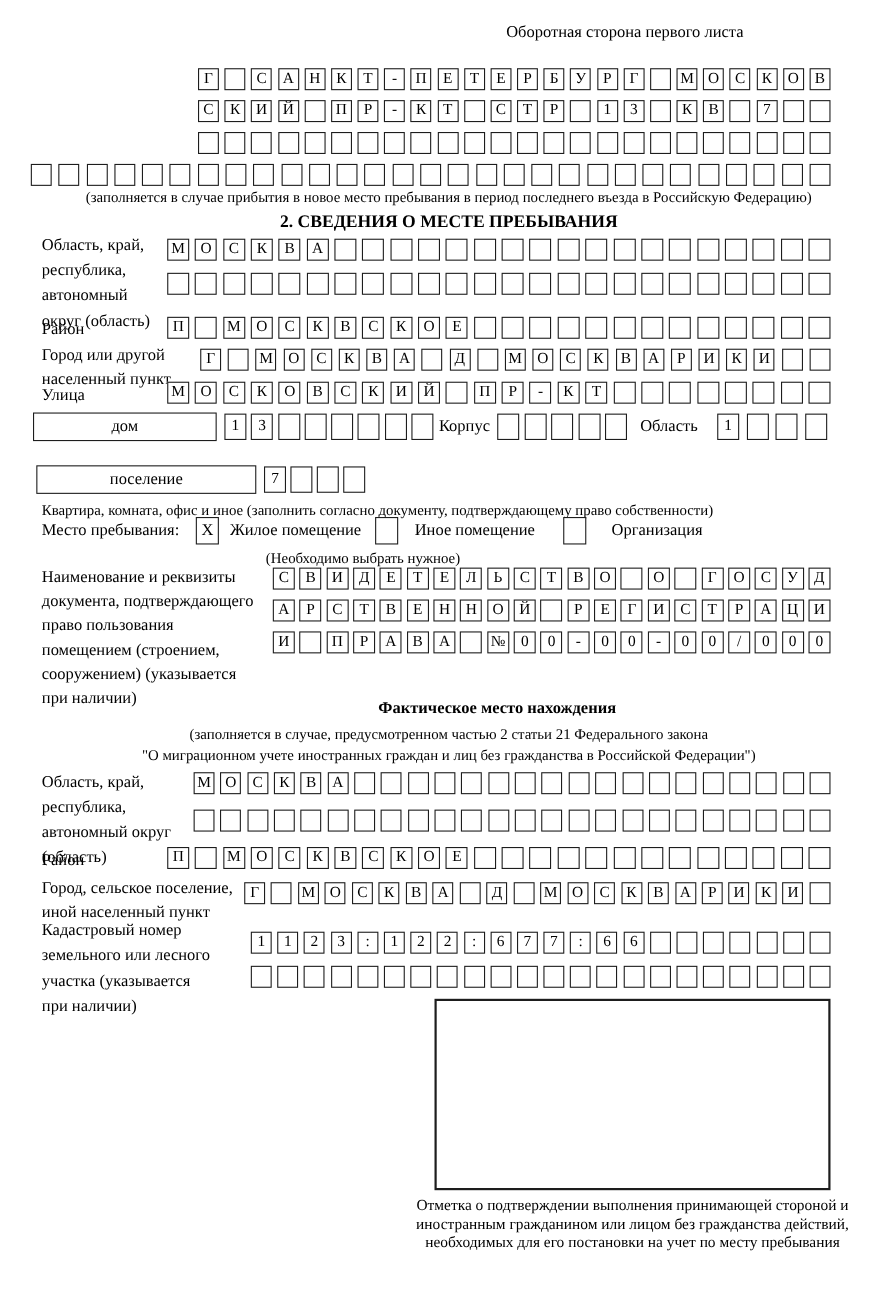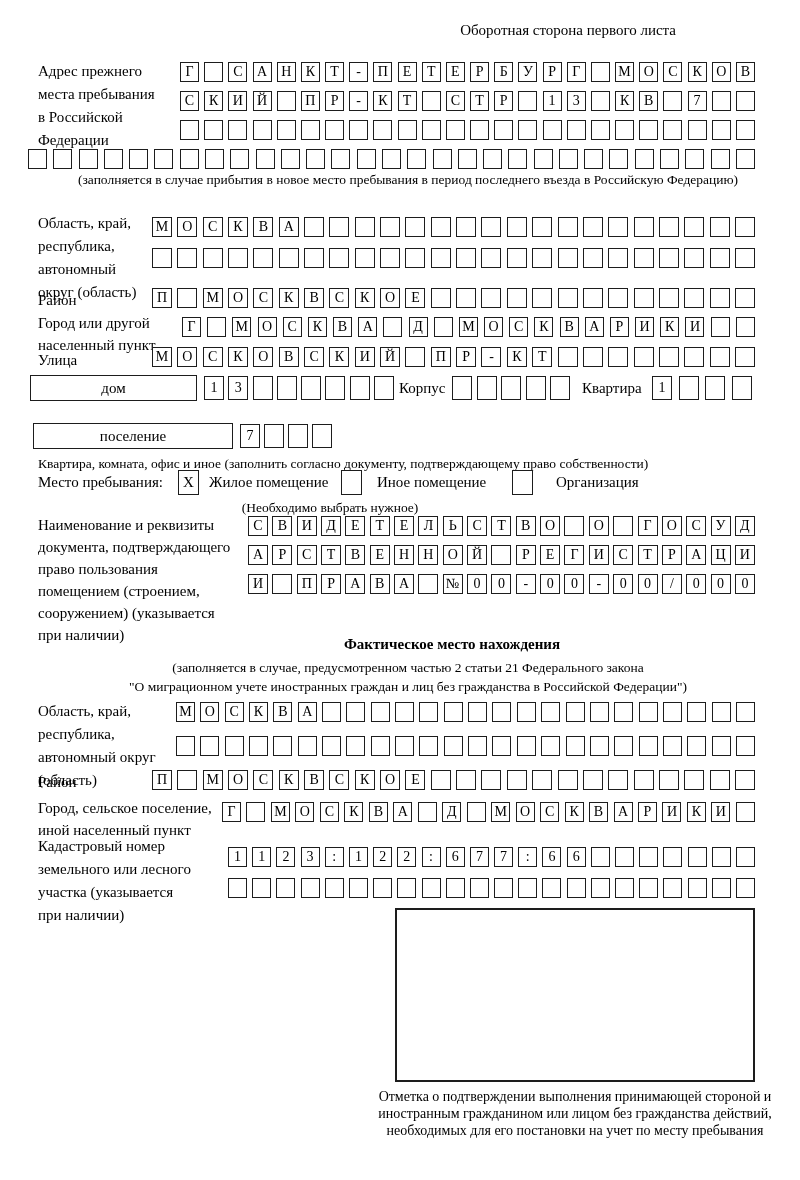--- a/index.html
+++ b/index.html
@@ -36,24 +36,20 @@
   .stamp-note{font-size:14px;line-height:17px;text-align:center;}
   .fullcenter{left:16px;width:784px;text-align:center;}
 </style>
 </head>
 <body>
 
 <div id="form">
 
   <div class="abs" style="top:22px;right:44px;font-size:15px;">Оборотная сторона первого листа</div>
 
-  <div class="abs lbl" style="left:38px;top:60px;">Адрес прежнего
-места пребывания
-в Российской
-Федерации</div>
   <div class="abs cellrow" style="left:180px;top:62px;width:575px;">
       <span class="cell">Г</span>
       <span class="cell"></span>
       <span class="cell">С</span>
       <span class="cell">А</span>
       <span class="cell">Н</span>
       <span class="cell">К</span>
       <span class="cell">Т</span>
       <span class="cell">-</span>
       <span class="cell">П</span>
@@ -151,20 +147,21 @@
       <span class="cell"></span>
       <span class="cell"></span>
       <span class="cell"></span>
       <span class="cell"></span>
       <span class="cell"></span>
       <span class="cell"></span>
       <span class="cell"></span>
     </div>
   <div class="abs note fullcenter" style="top:172px;">(заполняется в случае прибытия в новое место пребывания в период последнего въезда в Российскую Федерацию)</div>
 
+  <div class="abs title fullcenter" style="top:193px;">2. СВЕДЕНИЯ О МЕСТЕ ПРЕБЫВАНИЯ</div>
 
   <div class="abs lbl" style="left:38px;top:212px;">Область, край,
 республика,
 автономный
 округ (область)</div>
   <div class="abs cellrow w20" style="left:152px;top:217px;width:603px;">
       <span class="cell">М</span>
       <span class="cell">О</span>
       <span class="cell">С</span>
       <span class="cell">К</span>
@@ -312,21 +309,21 @@
       <span class="cell"></span>
     </div>
   <div class="abs inline-lbl" style="left:399px;top:380px;">Корпус</div>
   <div class="abs cellrow w20 h24" style="left:452px;top:376px;width:118px;">
       <span class="cell"></span>
       <span class="cell"></span>
       <span class="cell"></span>
       <span class="cell"></span>
       <span class="cell"></span>
     </div>
-  <div class="abs inline-lbl" style="left:582px;top:380px;">Квартира</div>
+  <div class="abs inline-lbl" style="left:582px;top:380px;">Область</div>
   <div class="abs cellrow w20 h24" style="left:652px;top:376px;width:100px;">
       <span class="cell">1</span>
       <span class="cell"></span>
       <span class="cell"></span>
       <span class="cell"></span>
     </div>
 
   <div class="abs bigbox" style="left:33px;top:423px;width:200px;">поселение</div>
   <div class="abs cellrow w20 h24" style="left:240px;top:424px;width:92px;">
       <span class="cell">7</span>

